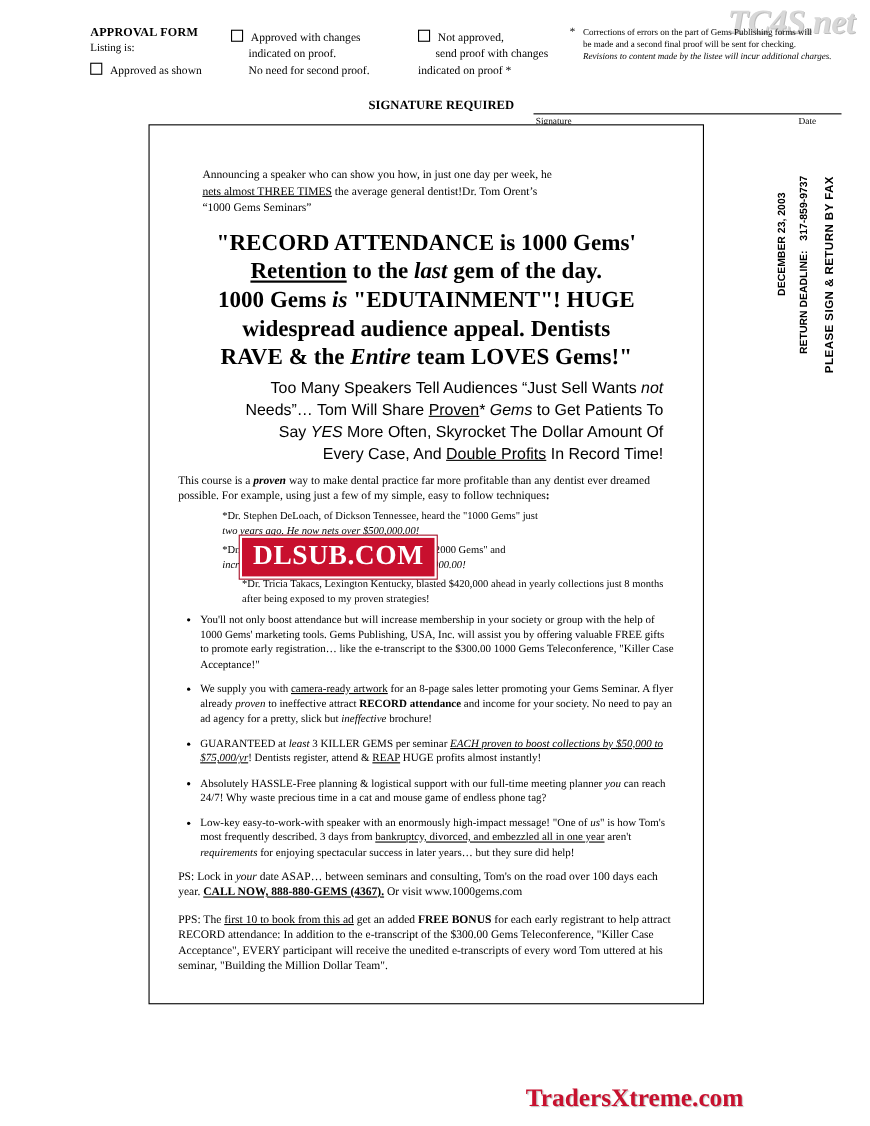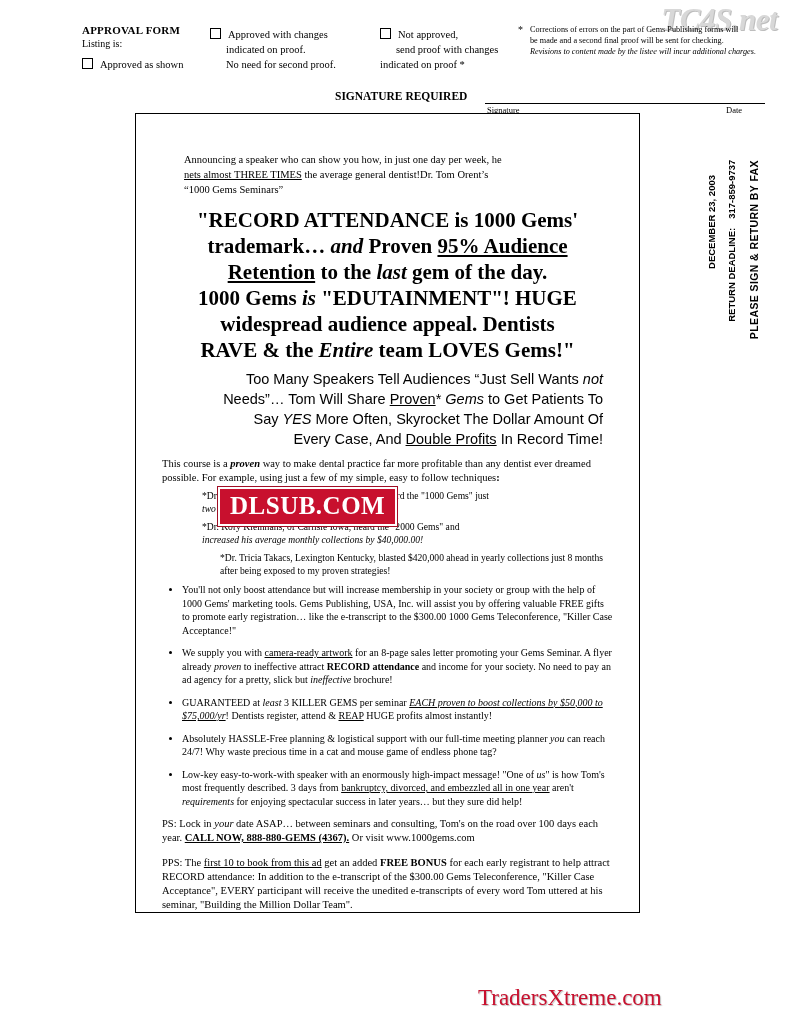--- a/index.html
+++ b/index.html
@@ -235,21 +235,21 @@
     padding: 3px 10px 4px 10px;
     border: 2px solid #ffffff;
     box-shadow: 0 0 0 1px #a00d24;
   }
   .wm-traders {
     position: absolute;
     left: 478px;
     top: 985px;
     font-family: "Liberation Serif", serif;
     font-size: 23px;
-    font-weight: normal;
+    font-weight: bold;
     color: #c8102e;
     text-shadow: 1px 1px 1px rgba(0,0,0,.25);
   }
 </style>
 </head>
 <body>
 
 <div class="wm-tc4s">TC4S.net</div>
 
 <div class="approval">
@@ -301,23 +301,20 @@
 <div class="flyer">
 
   <p class="announce">
     <span>Announcing a speaker who can show you how, in just one day per week, he</span><br>
     <u>nets almost THREE TIMES</u><span> the average general dentist!Dr. Tom Orent’s</span><br>
     <span>“1000 Gems Seminars”</span>
   </p>
 
   <div class="headline">
     <div><span>"RECORD ATTENDANCE is 1000 Gems'</span></div>
-    <div>
-      <span>trademark… </span><i>and</i><span> Proven </span><u>95% Audience</u>
-    </div>
     <div>
       <u>Retention</u><span> to the </span><i>last</i><span> gem of the day</span><span>.</span>
     </div>
     <div>
       <span>1000 Gems </span><i>is</i><span> "EDUTAINMENT"! HUGE</span>
     </div>
     <div><span>widespread audience appeal.  Dentists</span></div>
     <div>
       <span>RAVE &amp; the </span><i>Entire</i><span> team LOVES Gems!"</span>
     </div>

